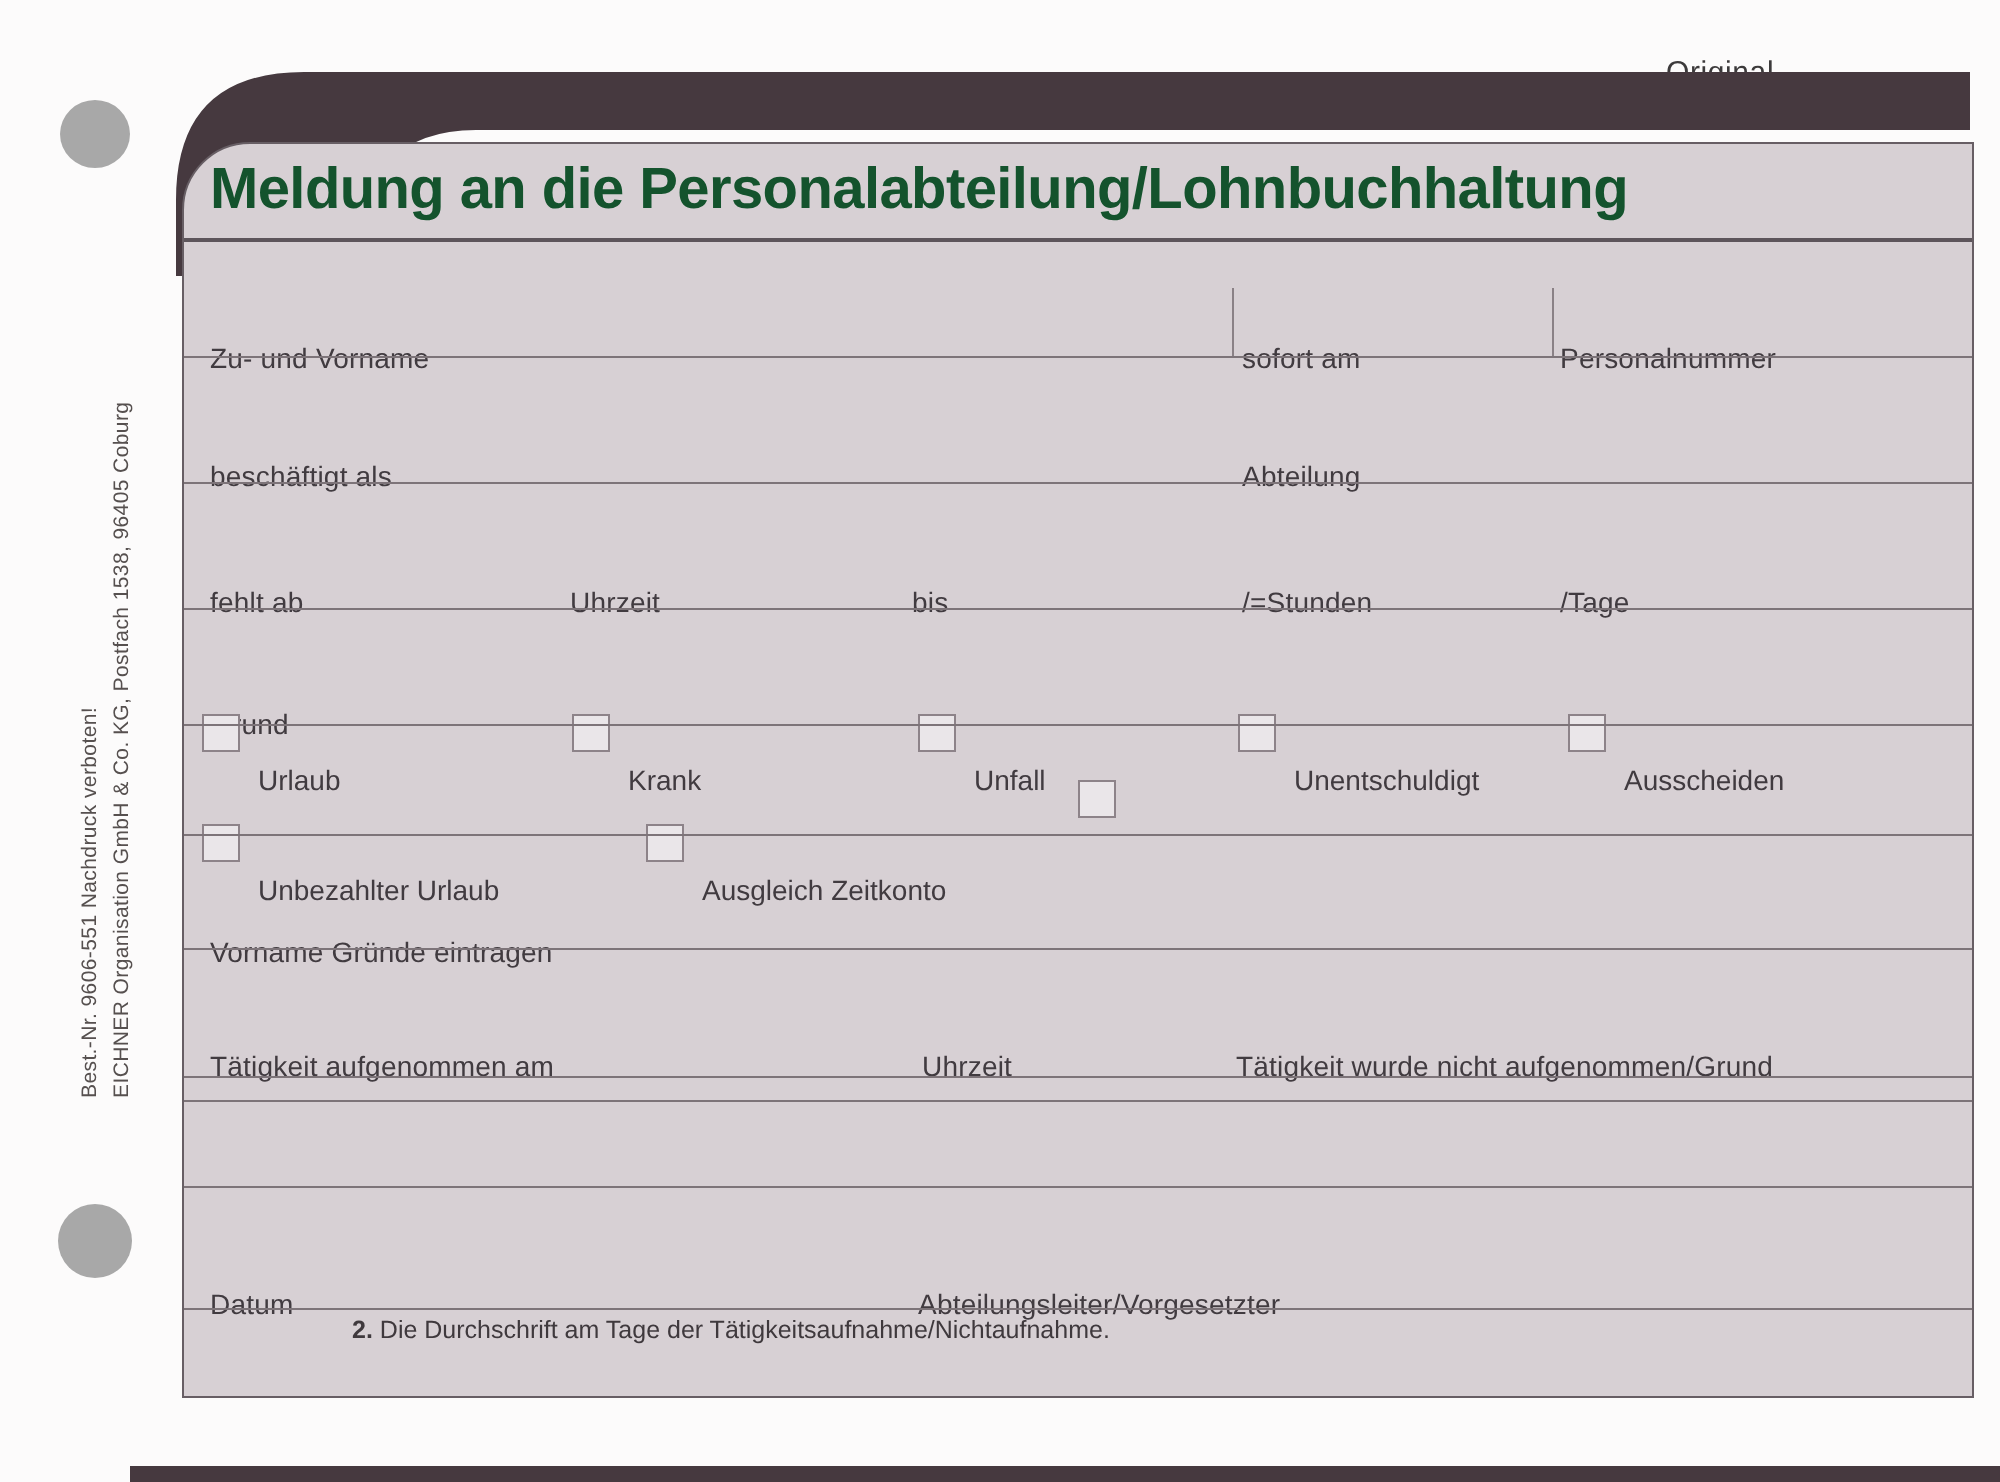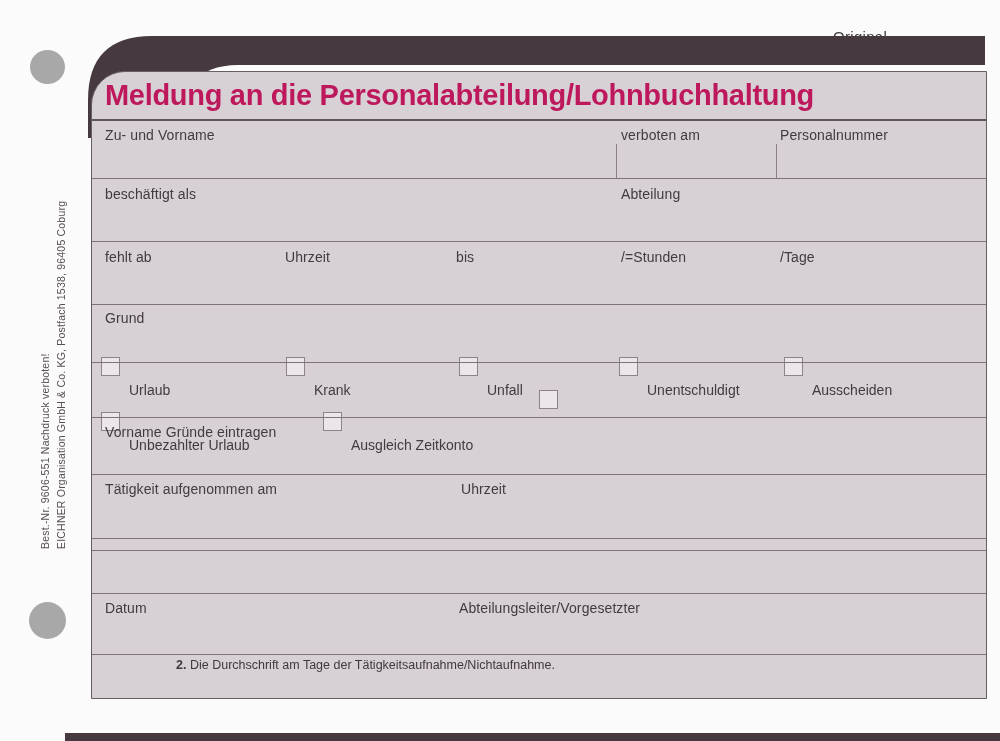--- a/index.html
+++ b/index.html
@@ -12,22 +12,22 @@
   .punch.bottom{left:29px;top:602px;width:37px;height:37px;}
   .corner-label{position:absolute;left:833px;top:8px;font-size:15px;color:#3c3a3b;letter-spacing:.3px;margin-top:20px;}
   .side{position:absolute;left:37px;top:549px;transform:rotate(-90deg);transform-origin:0 0;
         font-size:10.5px;color:#56504f;line-height:16px;width:450px;white-space:nowrap;letter-spacing:.2px;}
   .band-svg{position:absolute;left:80px;top:30px;}
   .bottom-bar{position:absolute;left:65px;top:733px;width:935px;height:8px;background:#46393f;}
 
   
   .panel{position:absolute;left:91px;top:71px;width:894px;height:626px;background:#d7d0d4;
          border:1px solid #675e64;border-top-left-radius:34px;}
-  .title{position:absolute;left:13px;top:7px;font-size:29px;font-weight:bold;color:#be185d;letter-spacing:-.3px;white-space:nowrap;}
-  .lbl{position:absolute;font-size:14px;color:#413b40;white-space:nowrap;letter-spacing:.1px;}
+  .title{position:absolute;left:13px;top:7px;font-size:29px;font-weight:bold;color:#14532d;letter-spacing:-.3px;white-space:nowrap;}
+  .lbl{position:absolute;font-size:14px;color:#413b40;white-space:nowrap;letter-spacing:.1px;margin-top:44px;}
   .hl{position:absolute;left:0;right:0;height:1px;background:#7d7479;}
   .hl.strong{height:2px;background:#5d555b;}
   .vl{position:absolute;width:1px;background:#8a8186;}
   .cb{position:absolute;display:flex;align-items:center;gap:9px;}
   .box{width:17px;height:17px;background:#eae6e9;border:1px solid #8d8389;flex:0 0 auto;}
   .cb .lbl2{font-size:14px;color:#413b40;white-space:nowrap;margin-top:47px;}
   .note{position:absolute;left:13px;font-size:12.5px;color:#3f393d;white-space:nowrap;}
   .note .b{font-weight:bold;}
   .note.l2{padding-left:71px;}
 </style>
@@ -51,21 +51,21 @@
   </svg>
 
   <div class="bottom-bar"></div>
 
   <div class="panel">
 
     <div class="title">Meldung an die Personalabteilung/Lohnbuchhaltung</div>
     <div class="hl strong" style="top:47px"></div>
 
     <div class="lbl" style="left:13px;top:55px">Zu- und Vorname</div>
-    <div class="lbl" style="left:529px;top:55px">verboten am</div>
+    <div class="lbl" style="left:529px;top:55px">sofort am</div>
     <div class="lbl" style="left:688px;top:55px">Personalnummer</div>
     <div class="vl" style="left:524px;top:72px;height:34px"></div>
     <div class="vl" style="left:684px;top:72px;height:34px"></div>
     <div class="hl" style="top:106px"></div>
 
     <div class="lbl" style="left:13px;top:114px">beschäftigt als</div>
     <div class="lbl" style="left:529px;top:114px">Abteilung</div>
     <div class="hl" style="top:169px"></div>
 
     <div class="lbl" style="left:13px;top:177px">fehlt ab</div>
@@ -109,20 +109,21 @@
     <div class="cb" style="left:447px;top:318px">
       <span class="box"></span>
     </div>
     <div class="hl" style="top:345px"></div>
 
     <div class="lbl" style="left:13px;top:352px">Vorname Gründe eintragen</div>
     <div class="hl" style="top:402px"></div>
 
     <div class="lbl" style="left:13px;top:409px">Tätigkeit aufgenommen am</div>
     <div class="lbl" style="left:369px;top:409px">Uhrzeit</div>
+    <div class="lbl" style="left:526px;top:409px">Tätigkeit wurde nicht aufgenommen/Grund</div>
     <div class="hl" style="top:466px"></div>
     <div class="hl" style="top:478px"></div>
     <div class="hl" style="top:521px"></div>
 
     <div class="lbl" style="left:13px;top:528px">Datum</div>
     <div class="lbl" style="left:367px;top:528px">Abteilungsleiter/Vorgesetzter</div>
     <div class="hl" style="top:582px"></div>
 
     <div class="note l2" style="top:586px">
       <span class="b">2.</span>

